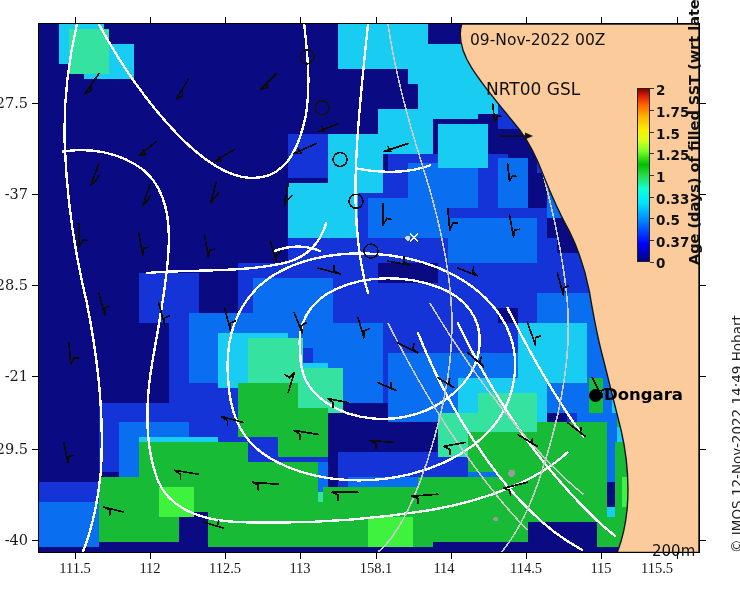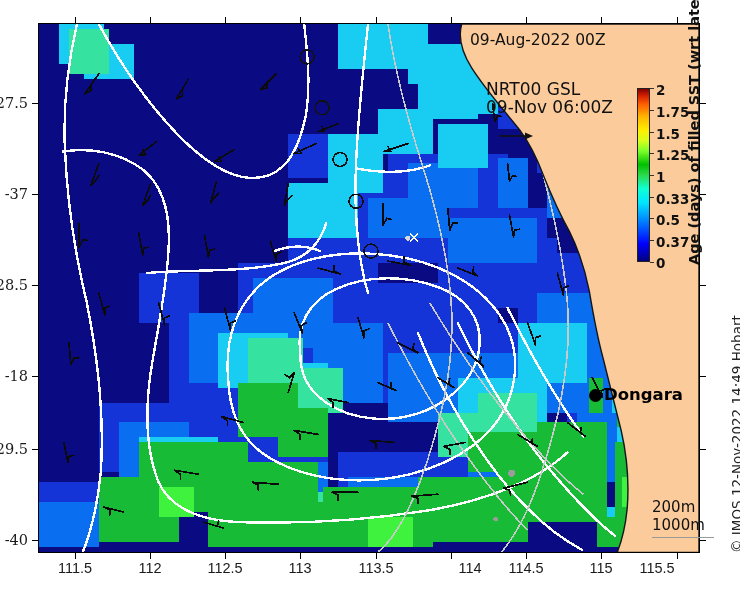--- a/index.html
+++ b/index.html
@@ -20,21 +20,21 @@
   
   #land{position:absolute;left:0;top:0;width:100%;height:100%;pointer-events:none;}
 
   
   .tick{position:absolute;background:#000;}
   .xtick{width:1px;height:6px;top:553px;}
   .xtick.top{top:17px;height:6px;}
   .ytick{height:1px;width:6px;left:32px;}
   .ytick.right{left:700px;}
   .xlab{position:absolute;top:560px;transform:translateX(-50%);
-        font-size:14.5px;color:#1a1a1a;font-family:Liberation Sans, sans-serif;}
+        font-size:14.5px;color:#1a1a1a;font-family:Liberation Serif, serif;}
   .ylab{position:absolute;left:28px;transform:translate(-100%,-50%);
         font-size:14.5px;color:#1a1a1a;font-family:"DejaVu Serif","Liberation Serif",serif;}
 
   
   .maptext{position:absolute;color:#111;font-size:17px;white-space:nowrap;}
   #date-stamp{left:470px;top:31px;font-size:15.5px;}
   #prod-l1{left:486px;top:79px;}
   #prod-l2{left:486px;top:97px;}
   #prod-l3{left:480px;top:115px;}
 
@@ -78,21 +78,21 @@
             border:1.5px solid #111;box-sizing:border-box;}
 
   
   #dongara-dot{position:absolute;left:589px;top:389px;width:13px;height:13px;
                border-radius:50%;background:#000;}
   #dongara-lab{position:absolute;left:604px;top:385px;font-size:16.5px;
                font-weight:bold;color:#000;white-space:nowrap;}
 
   
   #bathykey{position:absolute;left:652px;top:498px;}
-  #bathykey div{font-size:15px;color:#111;line-height:18px;}
+  #bathykey div{font-size:15px;color:#111;line-height:18px;margin-top:44px;}
   #bathykey .rule{width:62px;height:1px;background:#9a9a9a;margin-top:3px;}
 
   
   #copyright{position:absolute;left:729px;top:553px;transform-origin:0 0;
              transform:rotate(-90deg);font-size:13.5px;color:#222;white-space:nowrap;}
 </style>
 </head>
 <body>
 
 <div id="figure">
@@ -416,49 +416,48 @@
   <div class="tick xtick top" style="left:376px"></div>
   <div class="tick xtick top" style="left:451px"></div>
   <div class="tick xtick top" style="left:526px"></div>
   <div class="tick xtick top" style="left:601px"></div>
   <div class="tick xtick top" style="left:677px"></div>
 
   <div class="xlab" style="left:75px">111.5</div>
   <div class="xlab" style="left:150px">112</div>
   <div class="xlab" style="left:225px">112.5</div>
   <div class="xlab" style="left:300px">113</div>
-  <div class="xlab" style="left:376px">113.5</div>
-  <div class="xlab" style="left:470px">114</div>
+  <div class="xlab" style="left:376px">158.1</div>
+  <div class="xlab" style="left:444px">114</div>
   <div class="xlab" style="left:526px">114.5</div>
   <div class="xlab" style="left:601px">115</div>
   <div class="xlab" style="left:657px">115.5</div>
 
   <div class="tick ytick" style="top:103px"></div>
   <div class="tick ytick" style="top:194px"></div>
   <div class="tick ytick" style="top:285px"></div>
   <div class="tick ytick" style="top:376px"></div>
   <div class="tick ytick" style="top:449px"></div>
   <div class="tick ytick" style="top:540px"></div>
   <div class="tick ytick right" style="top:103px"></div>
   <div class="tick ytick right" style="top:194px"></div>
   <div class="tick ytick right" style="top:285px"></div>
   <div class="tick ytick right" style="top:376px"></div>
   <div class="tick ytick right" style="top:449px"></div>
   <div class="tick ytick right" style="top:540px"></div>
 
   <div class="ylab" style="top:103px">-27.5</div>
   <div class="ylab" style="top:194px">-37</div>
   <div class="ylab" style="top:285px">-28.5</div>
-  <div class="ylab" style="top:376px">-18</div>
+  <div class="ylab" style="top:376px">-21</div>
   <div class="ylab" style="top:449px">-29.5</div>
   <div class="ylab" style="top:540px">-40</div>
 
-  <div class="maptext" id="date-stamp">09-Aug-2022 00Z</div>
+  <div class="maptext" id="date-stamp">09-Nov-2022 00Z</div>
   <div class="maptext" id="prod-l1">NRT00 GSL</div>
-  <div class="maptext" id="prod-l2">09-Nov 06:00Z</div>
 
   <svg id="vel-arrow" viewBox="0 0 34 10">
     <path d="M 0 5 L 28 5" stroke="#111" stroke-width="1.6" fill="none"></path>
     <path d="M 34 5 L 26 1.6 L 26 8.4 Z" fill="#111"></path>
   </svg>
 
   <div id="dongara-dot"></div>
   <div id="dongara-lab">Dongara</div>
 
   <div id="cbar"></div>

